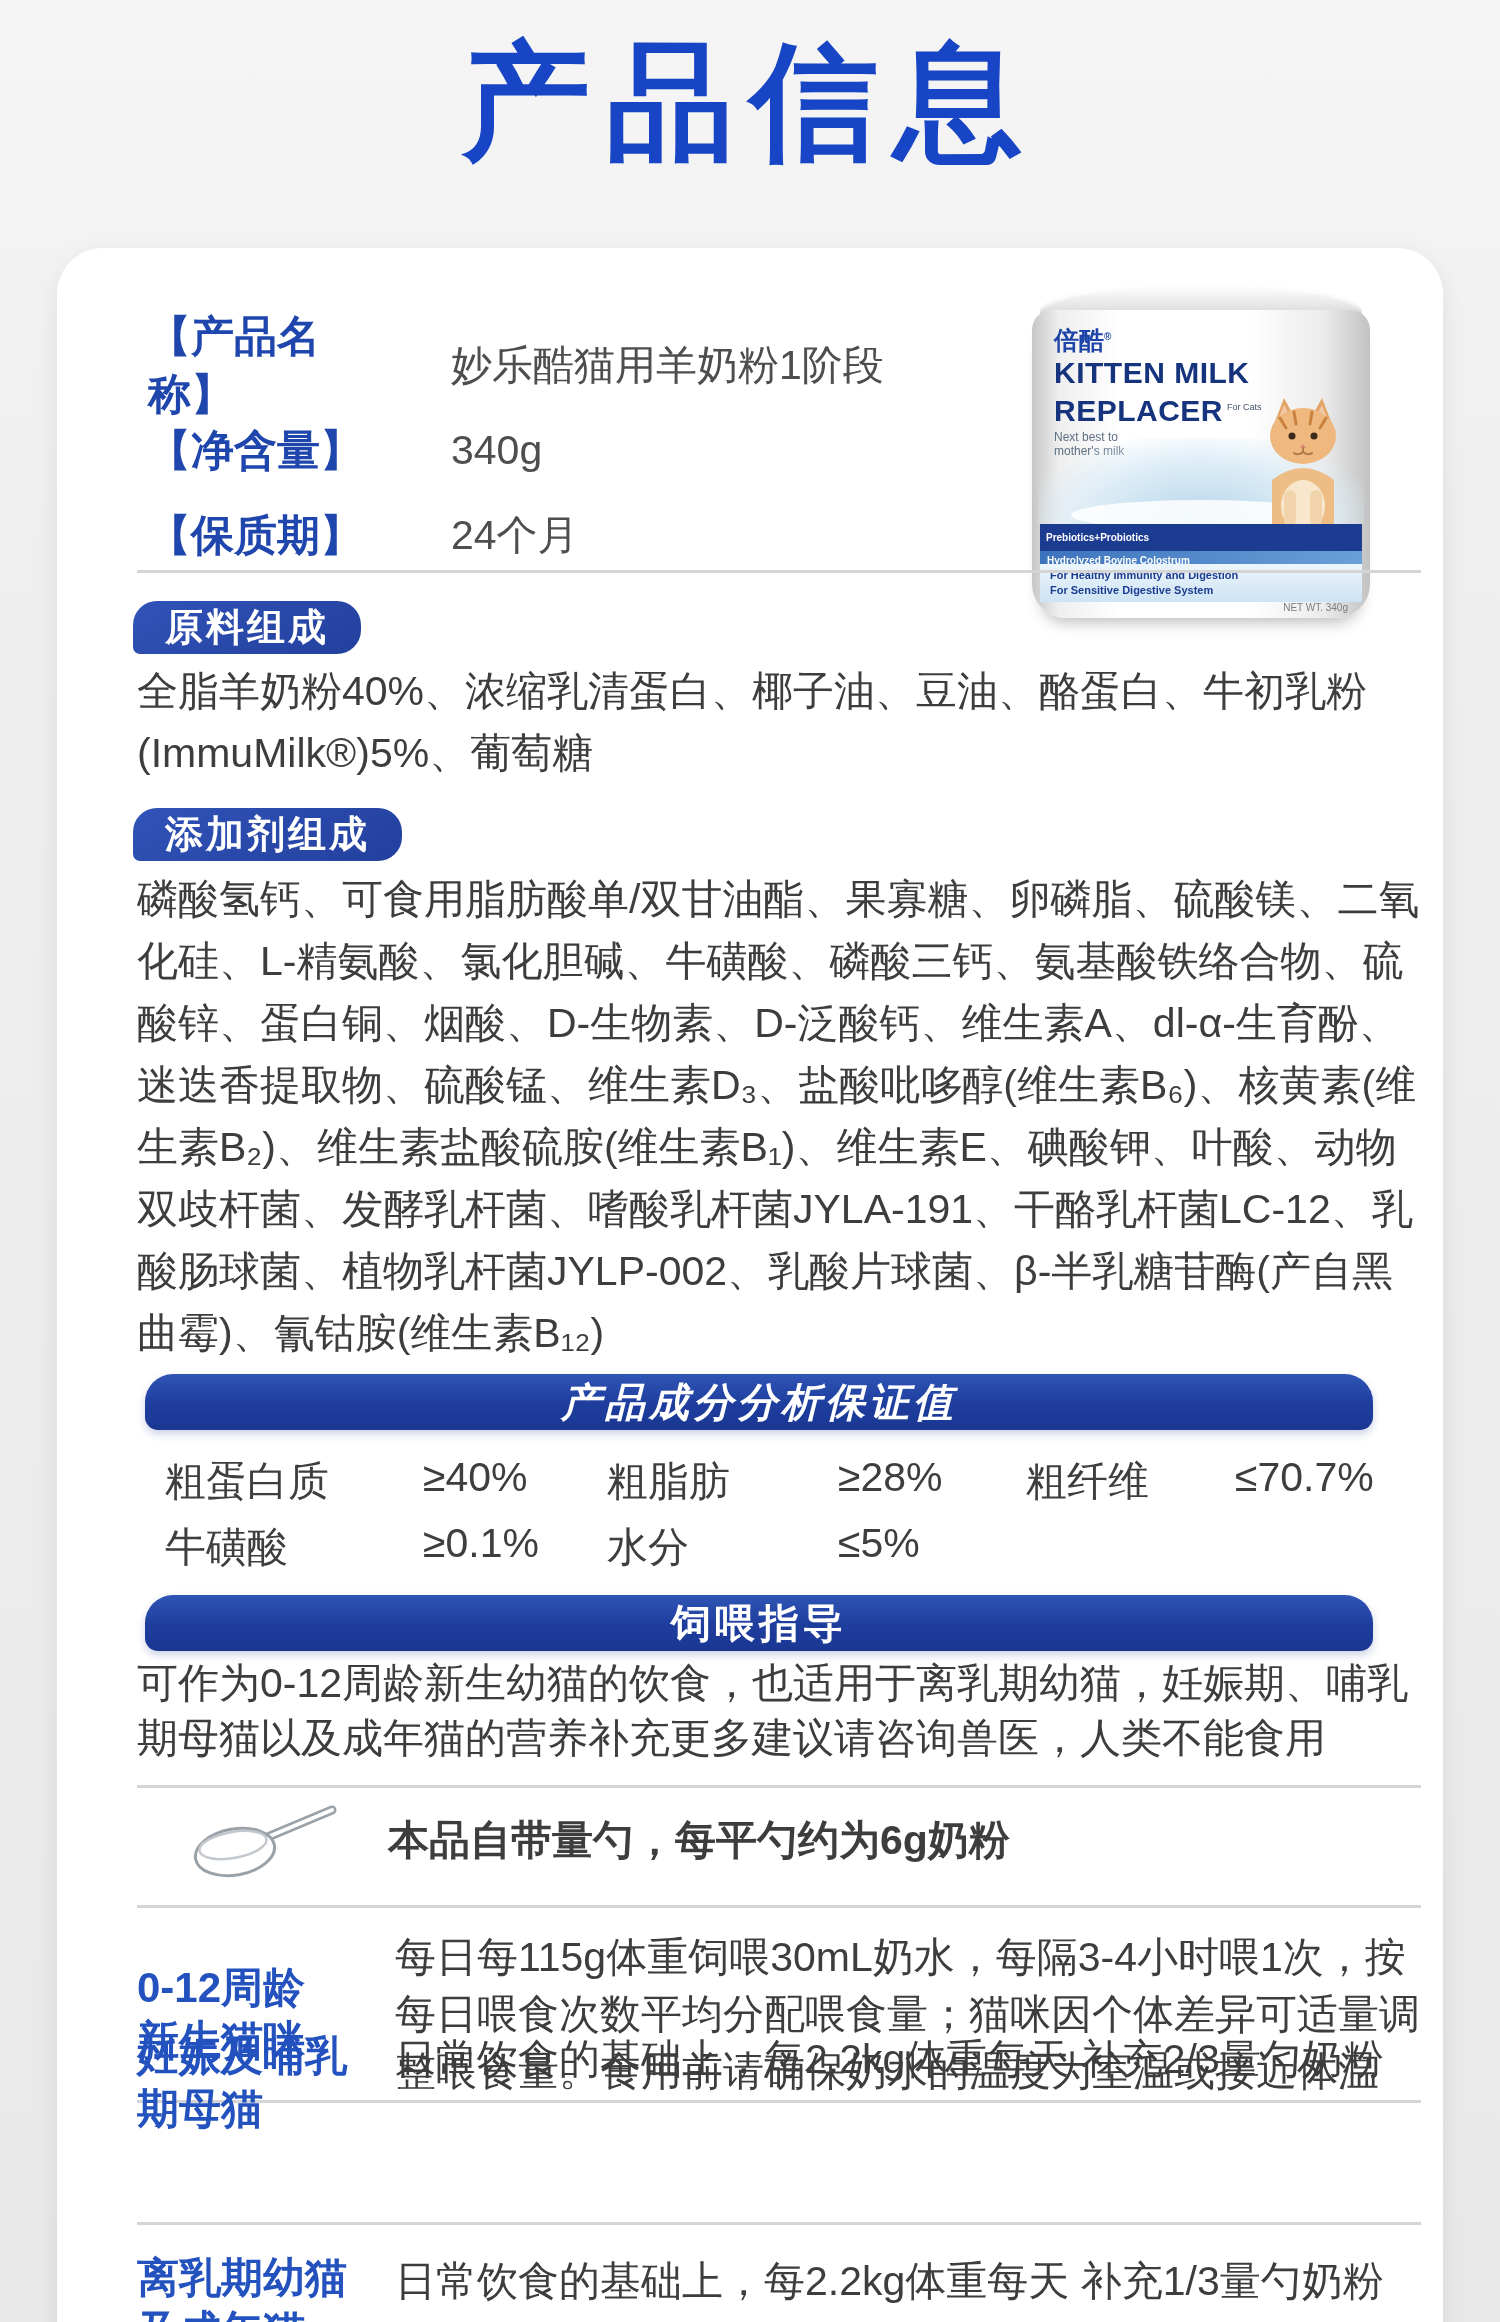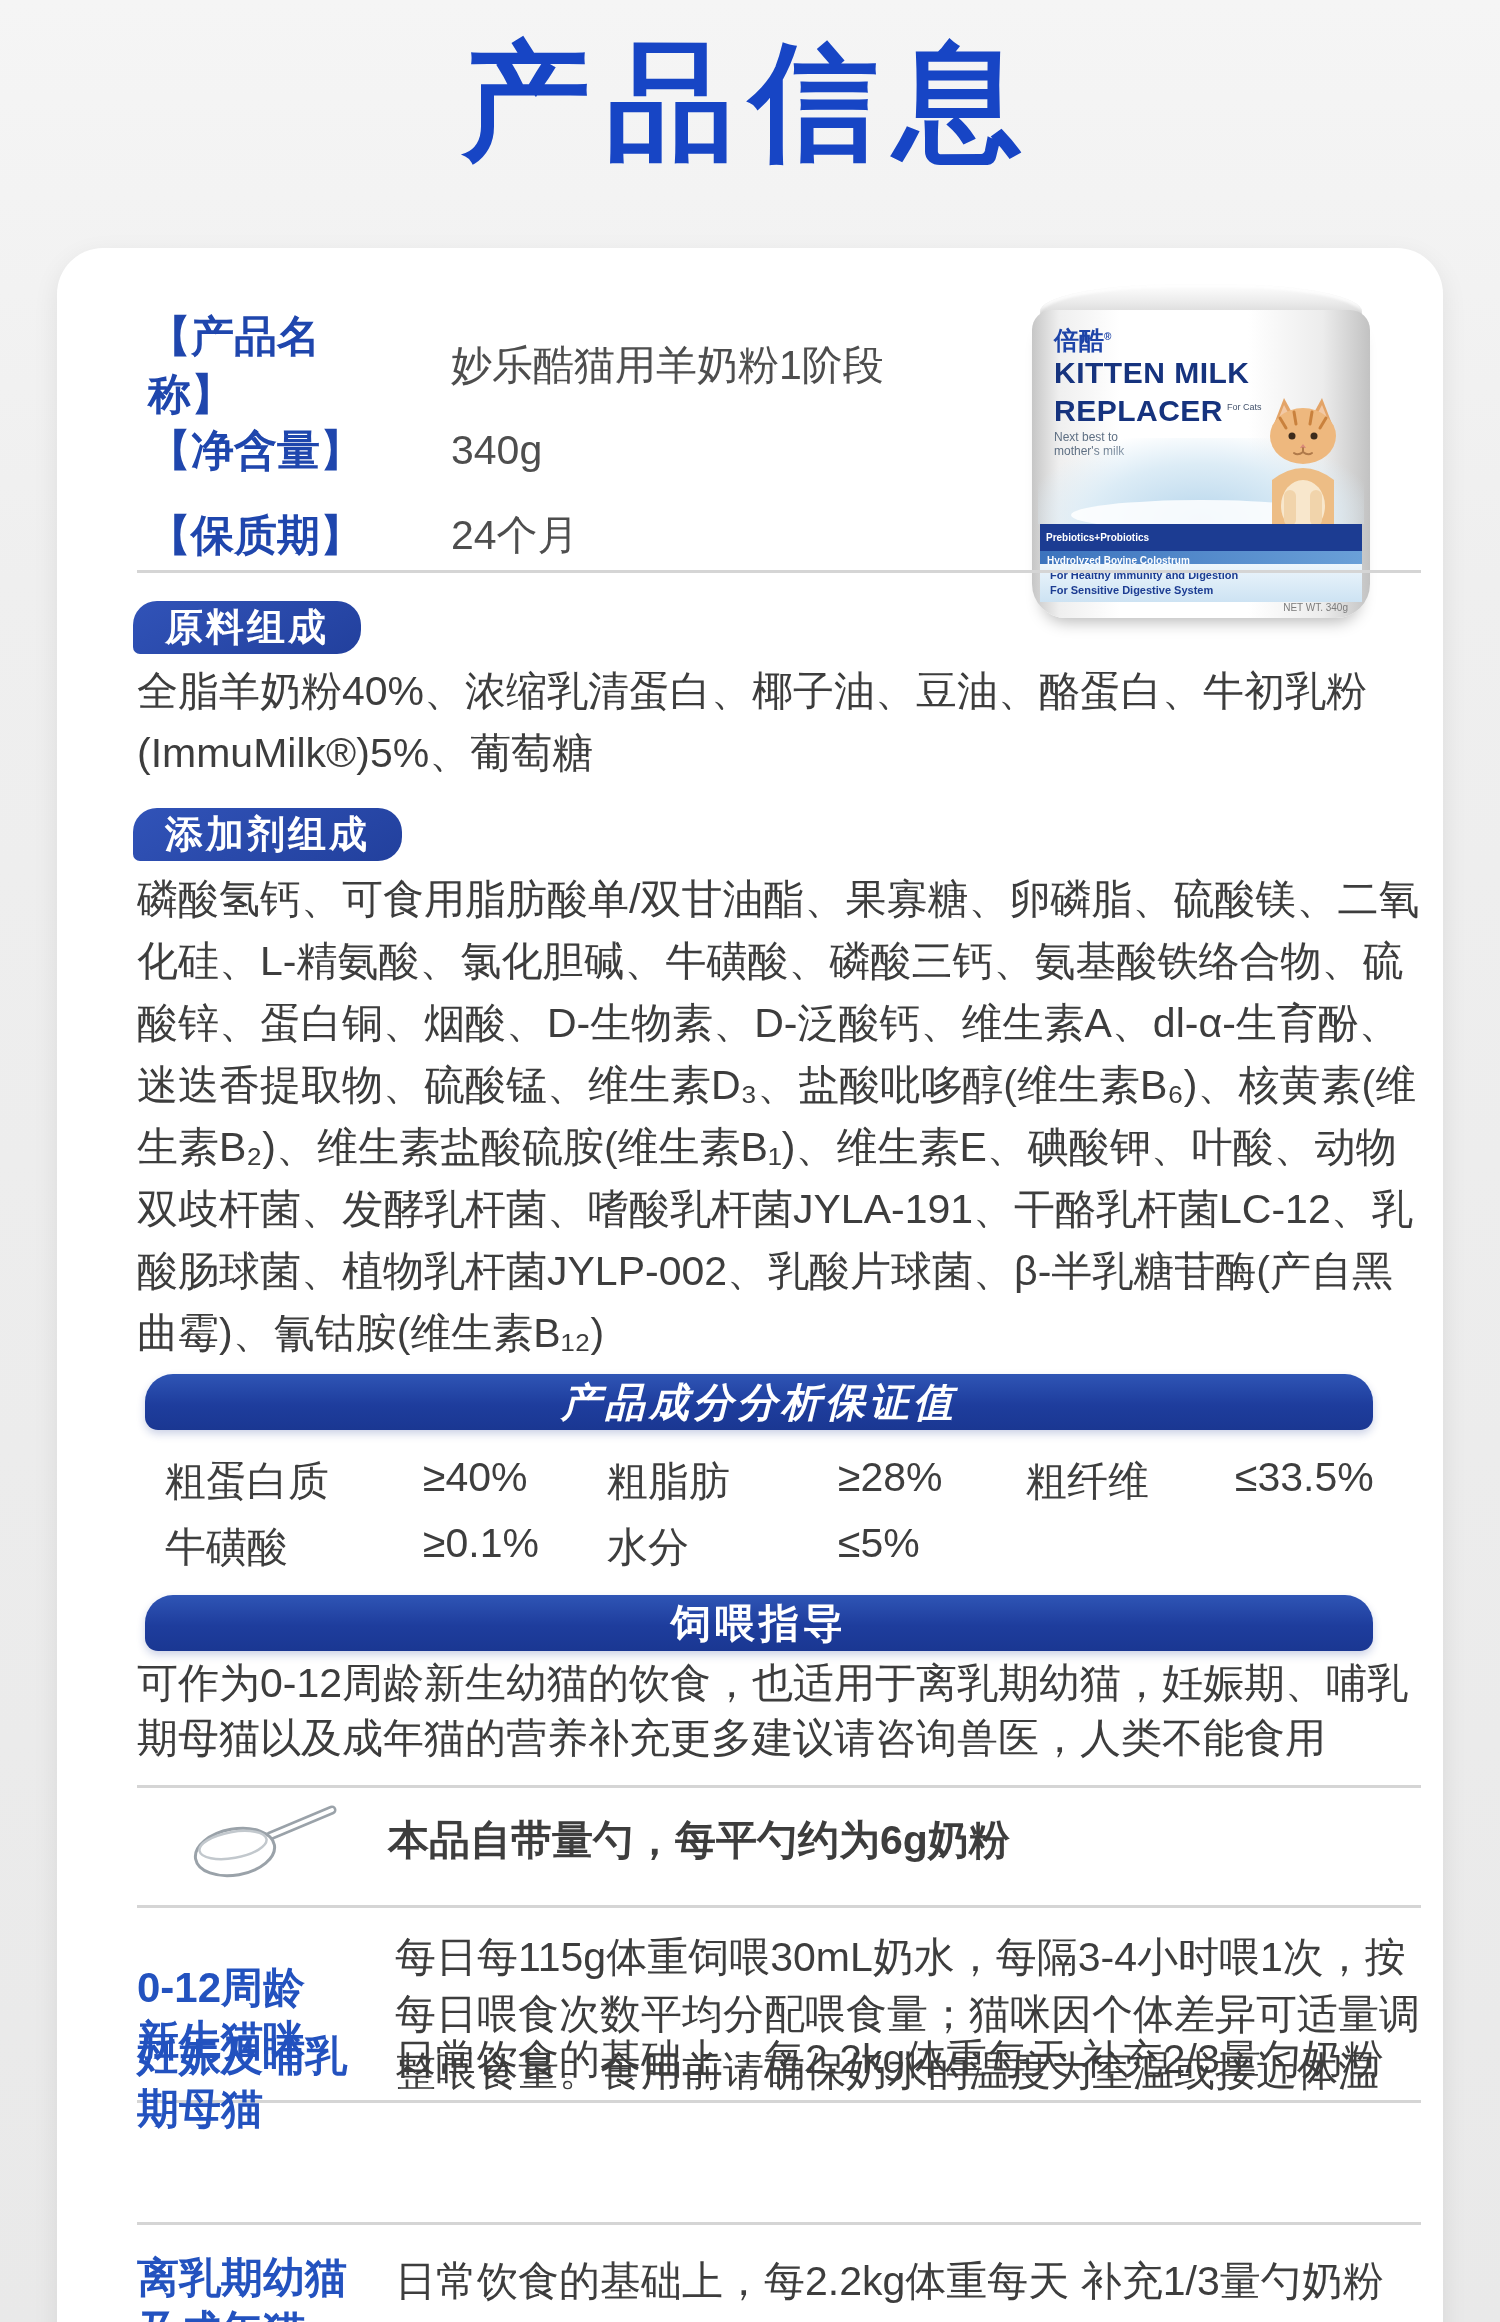--- a/index.html
+++ b/index.html
@@ -183,21 +183,21 @@
   <div class="sec-badge b2">添加剂组成</div>
   <div class="body-text add">磷酸氢钙、可食用脂肪酸单/双甘油酯、果寡糖、卵磷脂、硫酸镁、二氧化硅、L-精氨酸、氯化胆碱、牛磺酸、磷酸三钙、氨基酸铁络合物、硫酸锌、蛋白铜、烟酸、D-生物素、D-泛酸钙、维生素A、dl-α-生育酚、迷迭香提取物、硫酸锰、维生素D₃、盐酸吡哆醇(维生素B₆)、核黄素(维生素B₂)、维生素盐酸硫胺(维生素B₁)、维生素E、碘酸钾、叶酸、动物双歧杆菌、发酵乳杆菌、嗜酸乳杆菌JYLA-191、干酪乳杆菌LC-12、乳酸肠球菌、植物乳杆菌JYLP-002、乳酸片球菌、β-半乳糖苷酶(产自黑曲霉)、氰钴胺(维生素B₁₂)</div>
 
   <div class="bar bar1">产品成分分析保证值</div>
   <div class="nrow nr1">
     <span>粗蛋白质</span>
     <span>≥40%</span>
     <span>粗脂肪</span>
     <span>≥28%</span>
     <span>粗纤维</span>
-    <span>≤33.5%</span>
+    <span>≤70.7%</span>
   </div>
   <div class="nrow nr2">
     <span>牛磺酸</span>
     <span>≥0.1%</span>
     <span>水分</span>
     <span>≤5%</span>
     <span></span>
     <span></span>
   </div>
 

